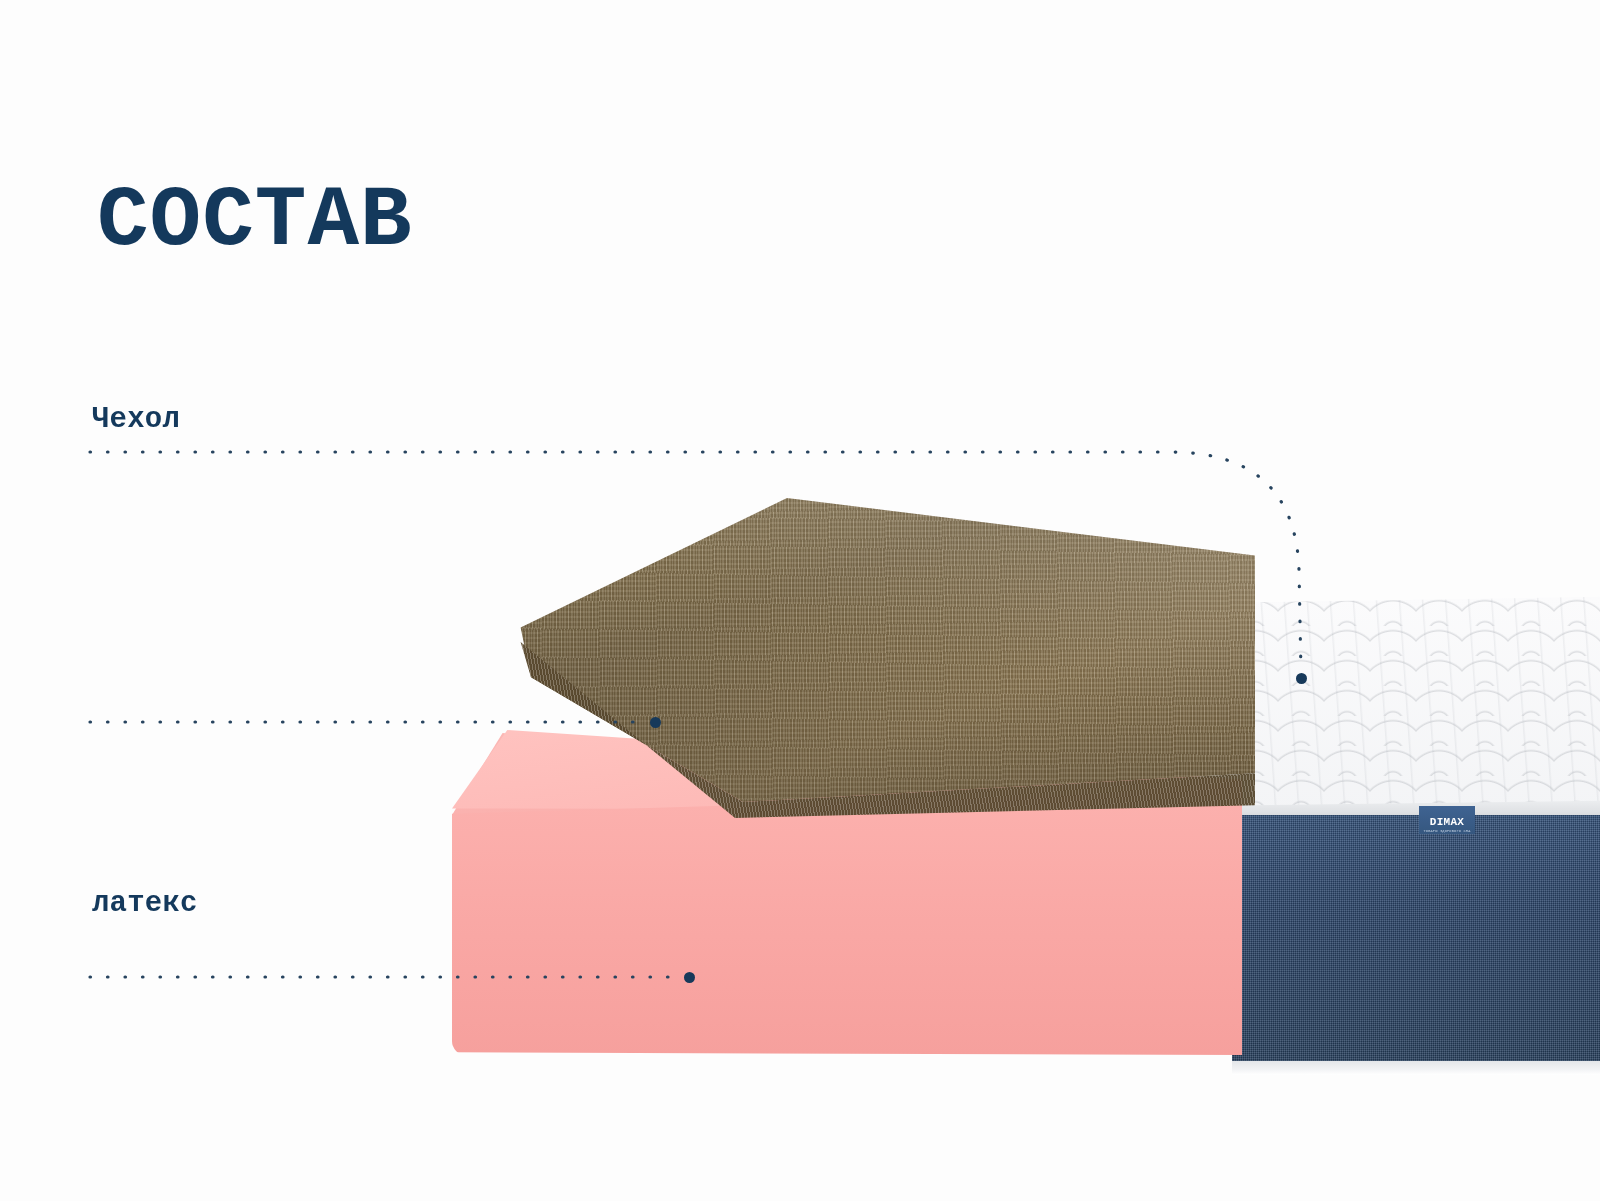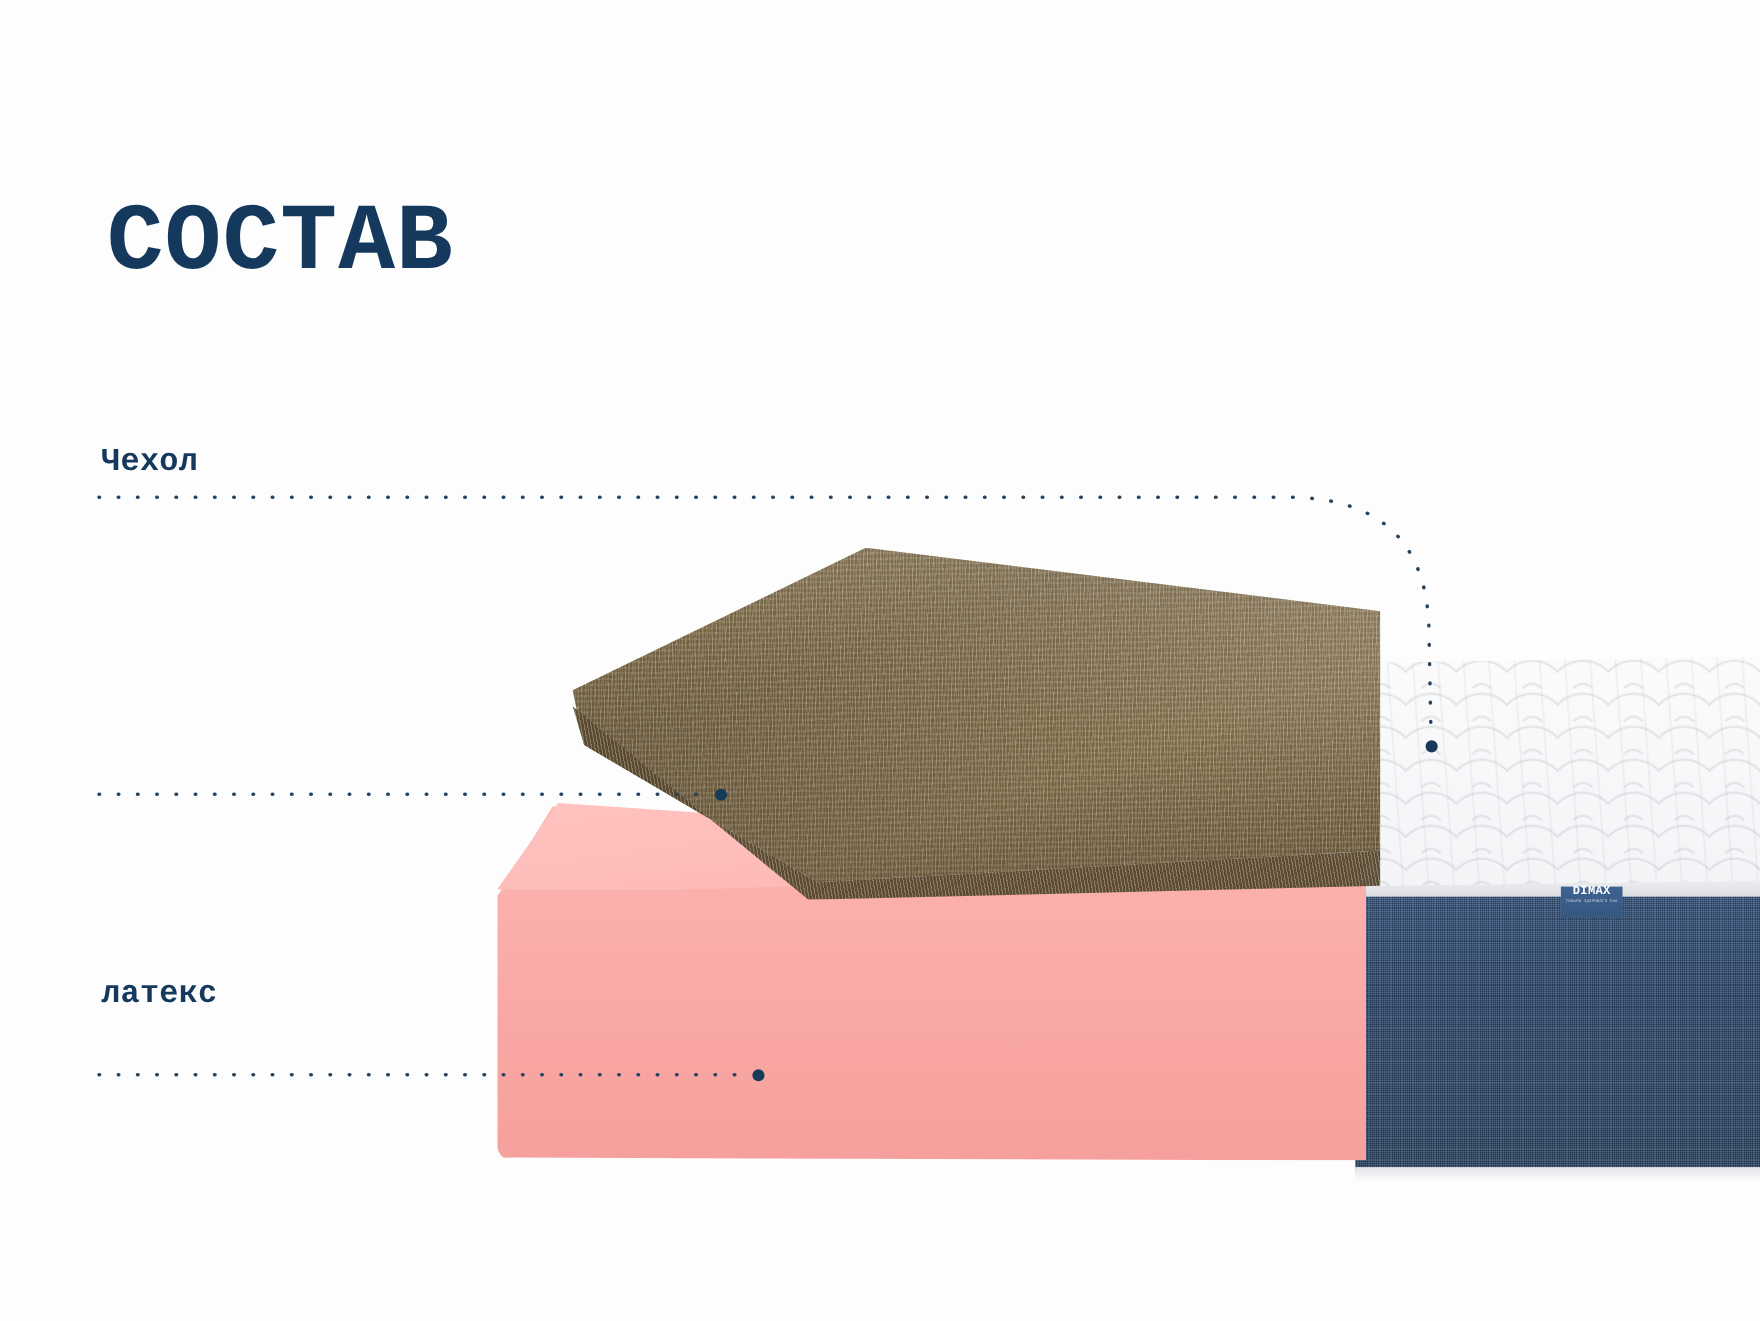--- a/index.html
+++ b/index.html
@@ -129,21 +129,21 @@
   #brand-tag {
     position: absolute;
     left: 1419px;
     top: 806px;
     width: 56px;
     height: 28px;
     background: linear-gradient(180deg,#3f6392 0%, #35577f 100%);
     display: flex;
     flex-direction: column;
     align-items: center;
-    justify-content: flex-start;
+    justify-content: flex-end;
     line-height: 1;
   }
   #brand-tag .brand-name {
     color: #ffffff;
     font-size: 11px;
     font-weight: 700;
     letter-spacing: .3px;
   }
   #brand-tag .brand-sub {
     color: #c3d1e2;

